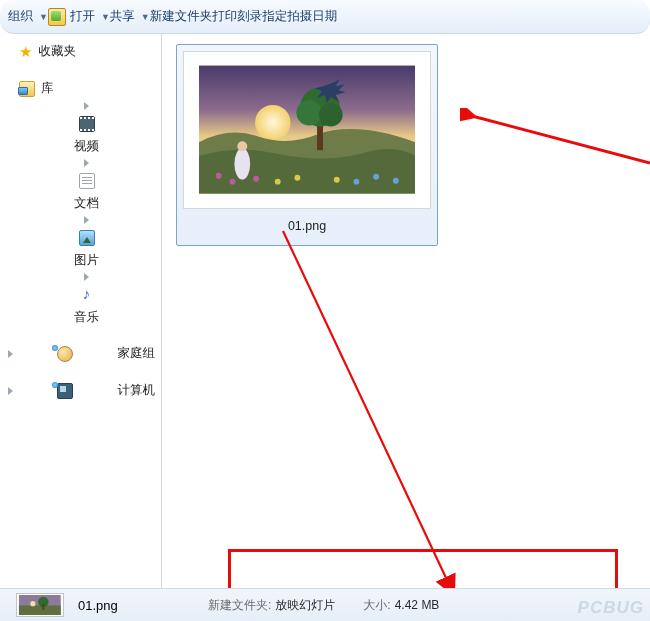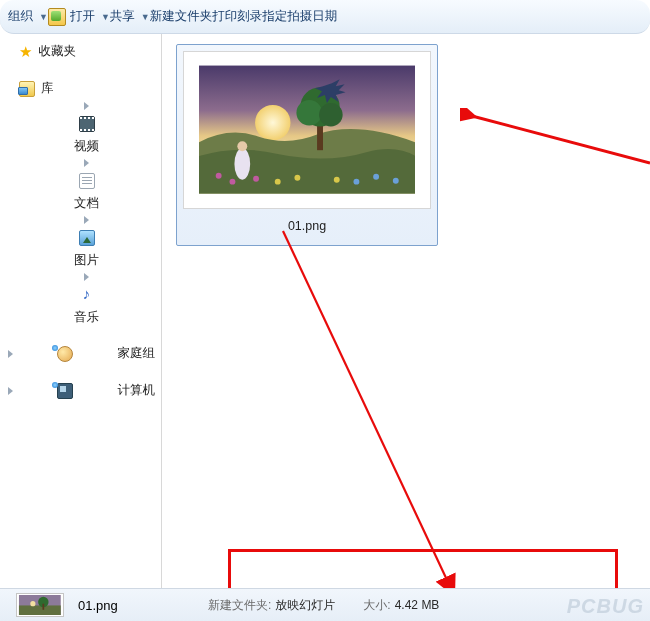--- a/index.html
+++ b/index.html
@@ -213,21 +213,21 @@
     display: flex; align-items: center; justify-content: center;
   }
   .det-thumb svg { width: 95%; height: 95%; }
   .det-name { margin-left: 14px; width: 130px; font-size: 13px; color: #000; }
   .det-field { color: #6a6a6a; }
   .det-val { color: #2a2a2a; margin-left: 4px; margin-right: 28px; }
 
   .watermark {
     position: absolute;
     right: 6px; bottom: 3px;
-    font-size: 20px;
+    font-size: 17px;
     font-weight: 700;
     color: rgba(180,195,210,0.55);
     letter-spacing: 1px;
     font-style: italic;
     pointer-events: none;
   }
 </style>
 </head>
 <body>
 

